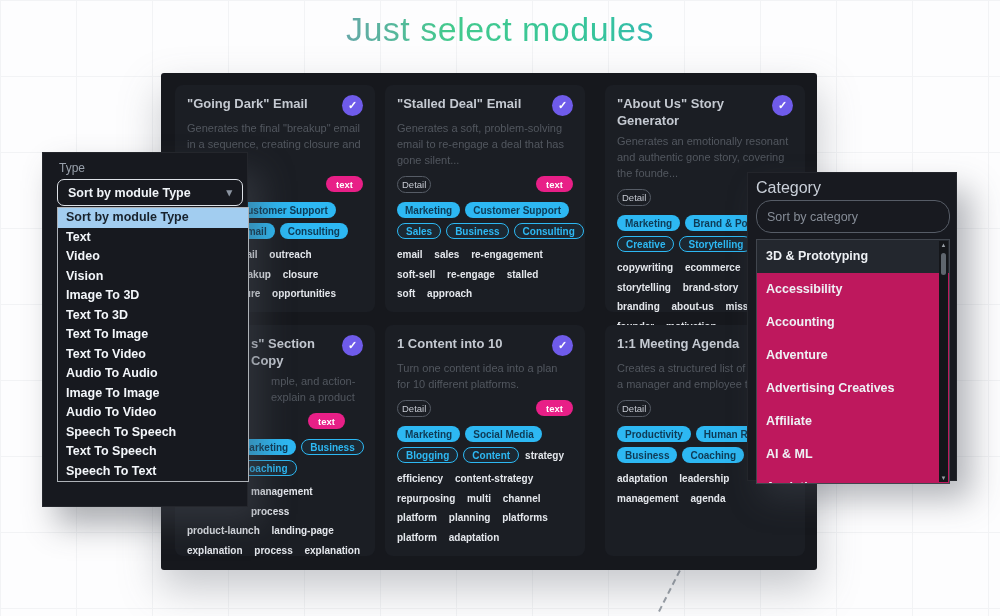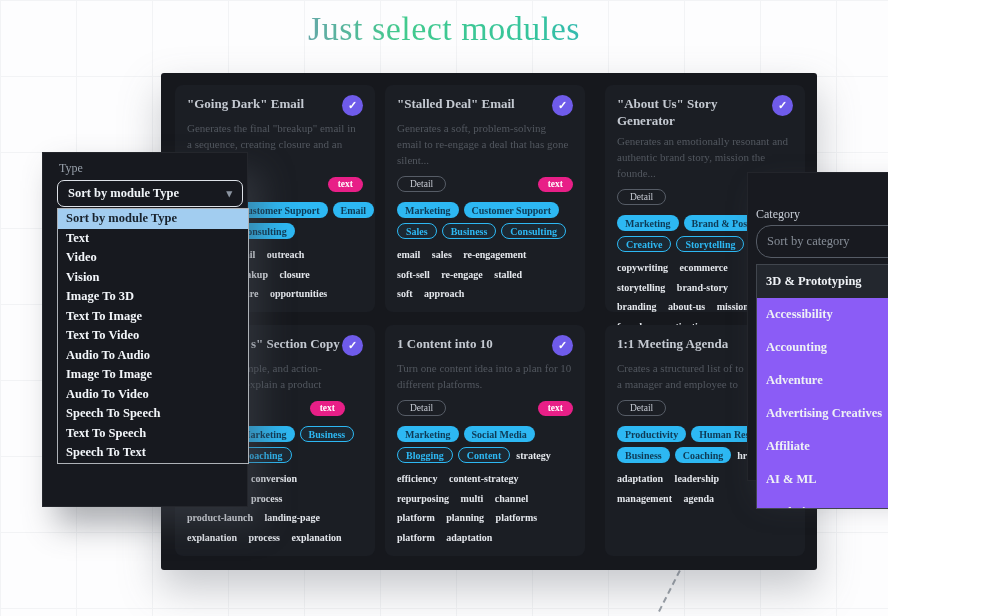--- a/index.html
+++ b/index.html
@@ -1,23 +1,22 @@
 <!DOCTYPE html>
 <html><head>
 <meta charset="utf-8">
 <style>
   * { margin:0; padding:0; box-sizing:border-box; }
   body { font-family:"Liberation Sans", sans-serif; background:#fff; }
   #stage{
-    position:relative; width:888px; height:616px; overflow:hidden;
+    position:relative; width:1000px; height:616px; overflow:hidden;
     background-color:#fdfdfe;
     background-image:linear-gradient(#f2f3f5 1px, transparent 1px),
                      linear-gradient(90deg,#f2f3f5 1px, transparent 1px);
     background-size:76px 76px;
-    font-family:Liberation Serif, serif;
   }
   
   .page-title{
     position:absolute; top:10px; left:0; width:100%; text-align:center;
     font-size:34px; font-weight:500; letter-spacing:.5px;
     background:linear-gradient(90deg,#a348f2 0%,#9655e6 14%,#7f8fbb 27%,#43ca8d 45%,#36c49c 60%,#2f9ee9 80%,#2b8cf0 100%);
     -webkit-background-clip:text; background-clip:text; color:transparent;
   }
   
   .panel{
@@ -40,39 +39,39 @@
   .check{
     flex:0 0 auto; width:21px; height:21px; border-radius:50%;
     background:#6f5bea; color:#fff; font-size:11px; font-weight:bold;
     display:flex; align-items:center; justify-content:center;
   }
   .desc{font-size:11px; color:#52575f; line-height:16px; max-height:48px; overflow:hidden;}
   .descl{font-size:11px; color:#52575f; line-height:16px; white-space:nowrap;}
   .meta{display:flex; align-items:center; margin-top:7px; height:18px;}
   .detail{
     font-size:9.5px; color:#c6cad2; border:1px solid #565c66; border-radius:9px;
-    padding:2px 12px; background:transparent; font-family:inherit;
+    padding:2px 4px; background:transparent; font-family:inherit;
   }
   .badge{
     margin-left:auto; font-size:9.5px; font-weight:bold; color:#fff;
     background:#e81f87; border-radius:9px; padding:2.5px 10px;
   }
   .p3 .badge{margin-right:18px;}
   .tags{display:flex; flex-wrap:wrap; gap:5px; margin-top:9px; width:190px; align-items:center;}
   .p2 .tags,.p5 .tags{width:225px;}
   .pill{font-size:10px; font-weight:bold; border-radius:10px; padding:2.5px 8px; white-space:nowrap;}
   .pill.filled{background:#2db8f3; color:#0e3a55;}
   .pill.outlined{border:1.5px solid #2db8f3; color:#2db8f3; background:rgba(45,184,243,.07); padding:1.5px 8px;}
   .pill.text{background:none; color:#e4e7ec; padding:2px 1px; border-radius:0;}
   .kws{margin-top:6px;}
   .kw{font-size:10px; font-weight:bold; color:#e4e7ec; line-height:19.5px; word-spacing:9px; white-space:nowrap;}
   
   .p0 .tags,.p0 .kws{padding-left:45px;}
   .p3 .title{margin-left:64px;}
-  .p3 .descl{margin-left:58px;}
+  .p3 .descl{margin-left:84px;}
   .p3 .tags{padding-left:46px;}
   .p3 .kw:nth-child(1),.p3 .kw:nth-child(2){margin-left:64px;}
   
   .type-panel{
     position:absolute; left:42px; top:152px; width:206px; height:355px;
     background:#17191f; border:1px solid rgba(255,255,255,.06); z-index:10;
     box-shadow:14px 18px 30px rgba(70,75,85,.45); padding-top:8px;
   }
   .type-label{font-size:12px; color:#98a0ab; margin:0 0 4px 16px;}
   .type-select{
@@ -86,30 +85,30 @@
     border:1px solid rgba(225,229,235,.75); background:#17191f;
   }
   .t-opt{height:19.5px; line-height:19.5px; padding-left:8px; font-size:12.5px; font-weight:bold; color:#f3f6fa; white-space:nowrap;}
   .t-opt.hl{background:#a2cdf0; color:#18222c;}
   
   .cat-panel{
     position:absolute; left:747px; top:172px; width:210px; height:309px;
     background:#181a20; border:1px solid rgba(255,255,255,.05); z-index:10;
     box-shadow:14px 18px 30px rgba(70,75,85,.4); padding:6px 8px 0 8px;
   }
-  .cat-label{font-size:12px; color:#c9cfd8; margin-bottom:3px;margin-top:28px;}
+  .cat-label{font-size:16px; color:#c9cfd8; margin-bottom:3px;}
   .cat-input{
     width:194px; height:33px; border:1px solid #565c66; border-radius:15px;
     background:transparent; padding:0 10px; font-size:12.5px; color:#e8ebef;
     font-family:inherit; outline:none;
   }
   .cat-input::placeholder{color:#868d97;}
   .cat-list{
     position:relative; margin-top:6px; width:194px; height:245px; overflow:hidden;
-    border:1px solid #41464e; background:#8b5cf6;
+    border:1px solid #41464e; background:#be185d;
   }
   .c-opt{height:33px; line-height:33px; padding-left:9px; font-size:12.5px; font-weight:bold; color:#eef1f5; white-space:nowrap;}
   .c-opt.hl{background:#23272e;}
   .cat-scroll{
     position:absolute; top:1px; right:1px; bottom:1px; width:9px; background:#14161a;
     display:flex; flex-direction:column; align-items:center; z-index:2;
   }
   .cat-scroll .arr{font-size:6px; color:#9aa0a8; line-height:8px;}
   .cat-scroll .arr.down{margin-top:auto;}
   .cat-thumb{width:5px; height:22px; border-radius:3px; background:#5f666e; margin-top:4px;}
@@ -168,21 +167,21 @@
           <div class="kw">email sales re-engagement</div>
           <div class="kw">soft-sell re-engage stalled</div>
           <div class="kw">soft approach</div>
         </div>
       </div>
       <div class="card p2">
         <div class="head">
           <div class="title">"About Us" Story Generator</div>
           <div class="check">✓</div>
         </div>
-        <div class="desc">Generates an emotionally resonant and authentic brand story, mission the founde...</div>
+        <div class="desc">Generates an emotionally resonant and authentic gone story, covering the founde...</div>
         <div class="meta">
           <div class="detail">Detail</div>
           <div class="badge">text</div>
         </div>
         <div class="tags">
           <div class="pill filled">Marketing</div>
           <div class="pill filled">Brand &amp; Positioning</div>
           <div class="pill outlined">Creative</div>
           <div class="pill outlined">Storytelling</div>
         </div>
@@ -202,21 +201,21 @@
         <div class="descl">explain a product</div>
         <div class="meta">
           <div class="badge">text</div>
         </div>
         <div class="tags">
           <div class="pill filled">Marketing</div>
           <div class="pill outlined">Business</div>
           <div class="pill outlined">Coaching</div>
         </div>
         <div class="kws">
-          <div class="kw">conversion</div>
+          <div class="kw">management</div>
           <div class="kw">process</div>
           <div class="kw">product-launch landing-page</div>
           <div class="kw">explanation process explanation</div>
         </div>
       </div>
       <div class="card p4">
         <div class="head">
           <div class="title">1 Content into 10</div>
           <div class="check">✓</div>
         </div>
@@ -272,20 +271,21 @@
       <span>Sort by module Type</span>
       <span class="chev">▾</span>
     </div>
     <div class="type-list">
 
     <div class="t-opt hl">Sort by module Type</div>
         <div class="t-opt">Text</div>
         <div class="t-opt">Video</div>
         <div class="t-opt">Vision</div>
         <div class="t-opt">Image To 3D</div>
+        <div class="t-opt">Text To 3D</div>
         <div class="t-opt">Text To Image</div>
         <div class="t-opt">Text To Video</div>
         <div class="t-opt">Audio To Audio</div>
         <div class="t-opt">Image To Image</div>
         <div class="t-opt">Audio To Video</div>
         <div class="t-opt">Speech To Speech</div>
         <div class="t-opt">Text To Speech</div>
         <div class="t-opt">Speech To Text</div>
       </div>
   </div>

